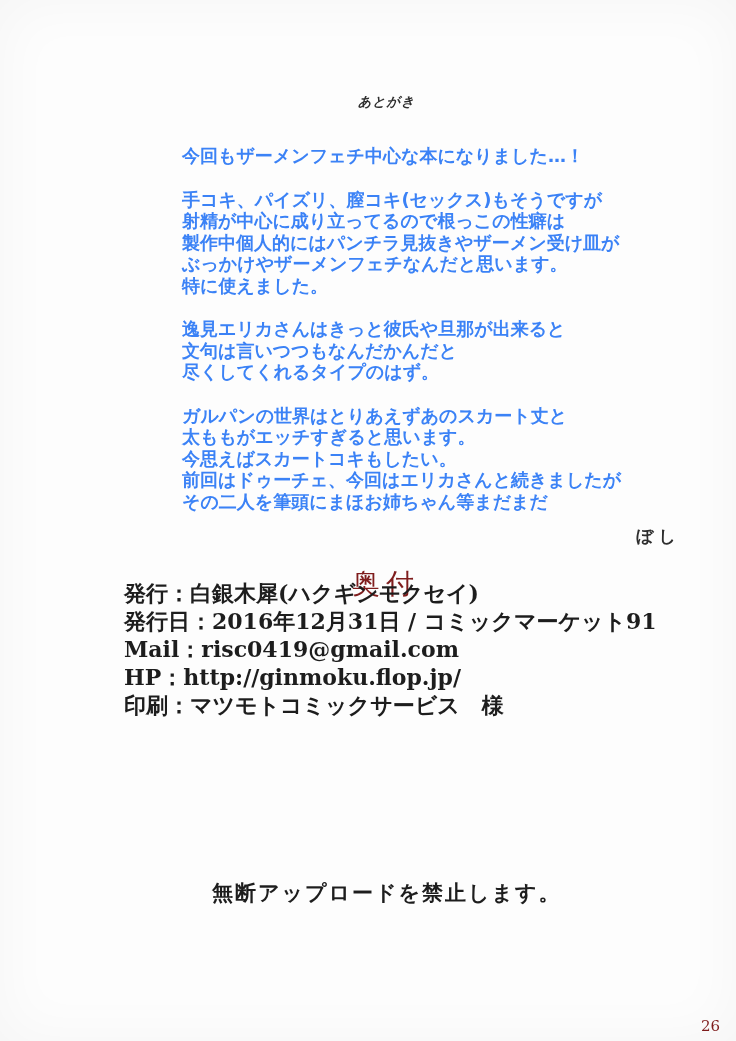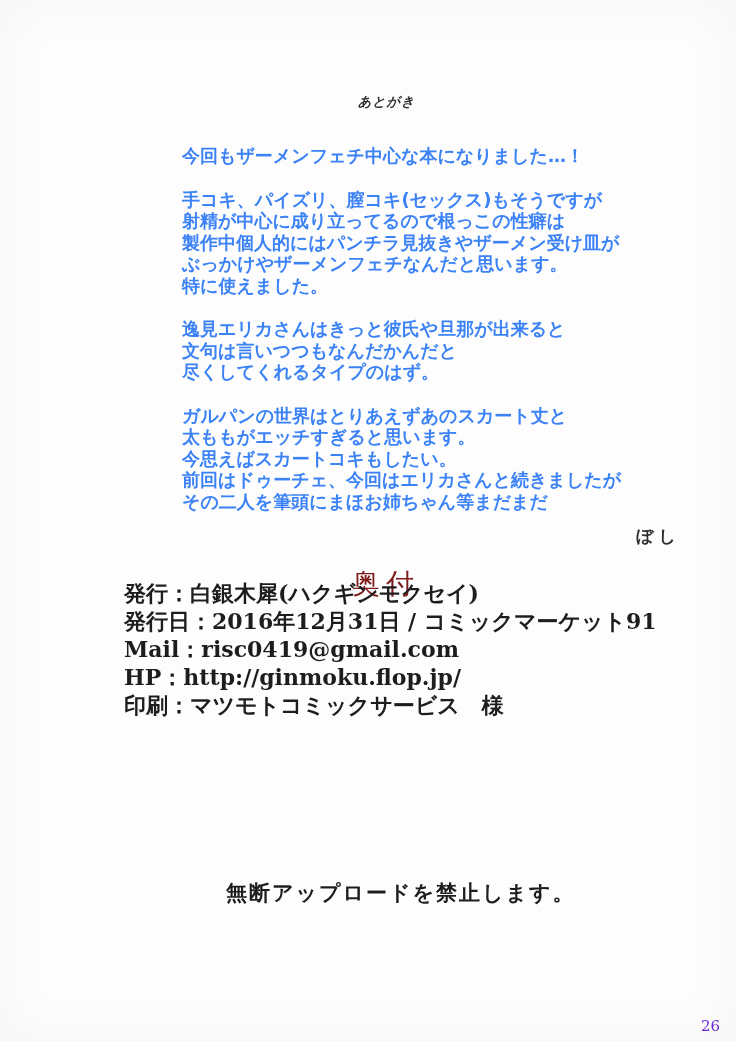--- a/index.html
+++ b/index.html
@@ -80,28 +80,28 @@
     left: 207px;
     top: 877px;
     font-size: 21px;
     font-weight: bold;
     color: #1d1d1d;
     line-height: 31px;
     letter-spacing: 2px;
     font-family: "DejaVu Serif", "Liberation Serif", serif;
   }
   .notice .line { white-space: nowrap; }
-  .notice .line.indent { margin-left: 19px; text-align: center; }
+  .notice .line.indent { margin-left: 5px; text-align: center; }
   
   .page-number {
     position: absolute;
     left: 701px;
     top: 1017px;
     font-size: 15px;
-    color: #6d28d9;
+    color: #7f1d1d;
     font-family: "DejaVu Serif", "Liberation Serif", serif;
   }
 </style>
 </head>
 <body>
 
 <div class="page">
 
   <div>
     <div class="afterword-title">あとがき</div>

